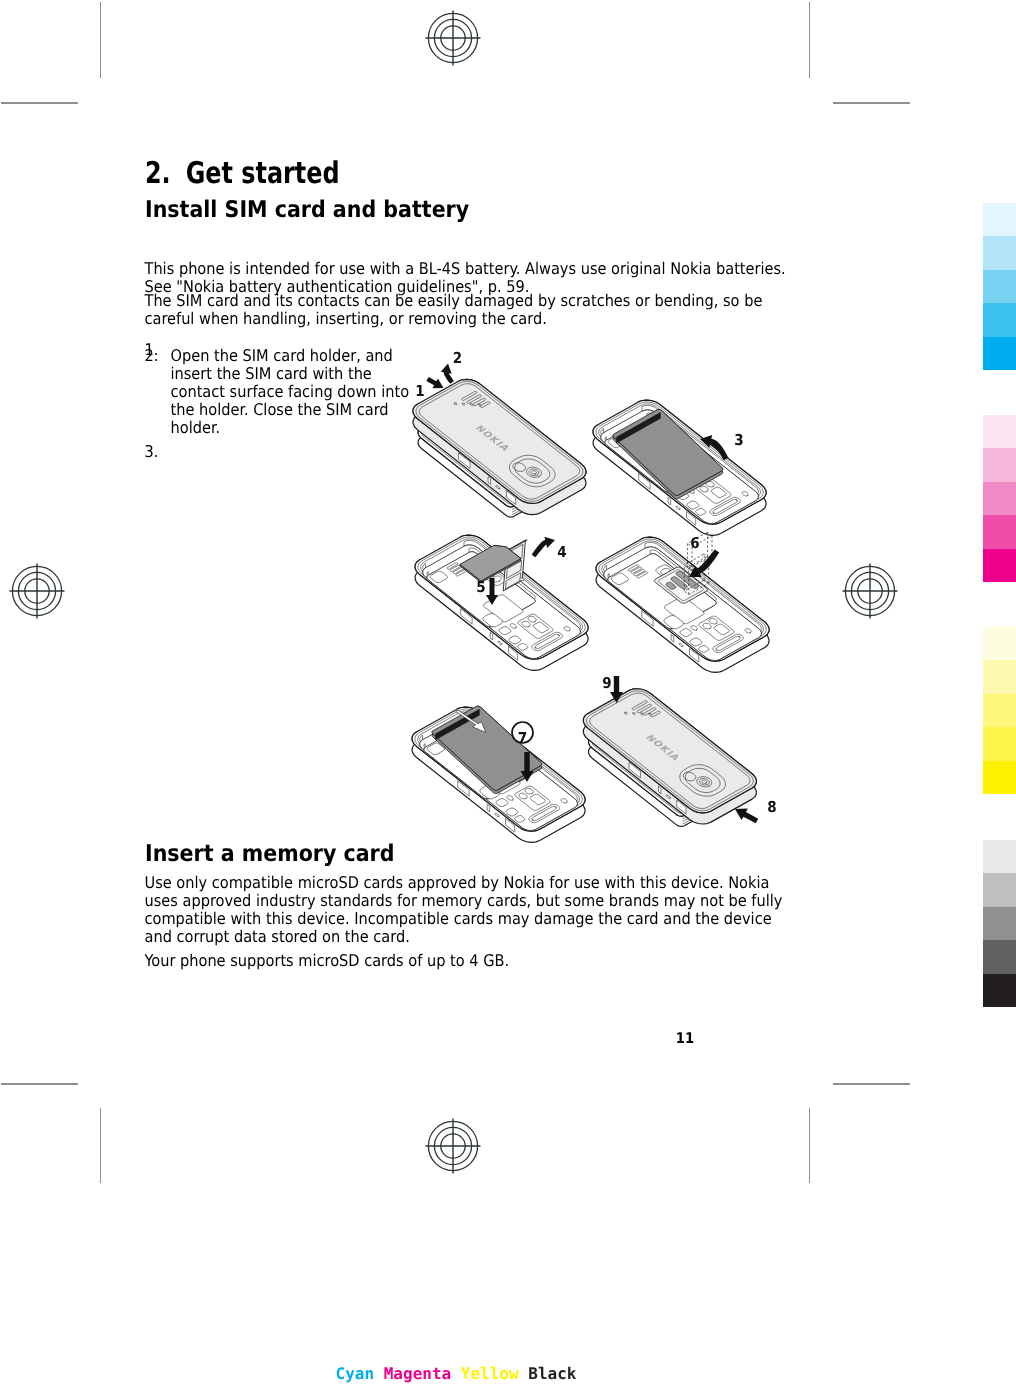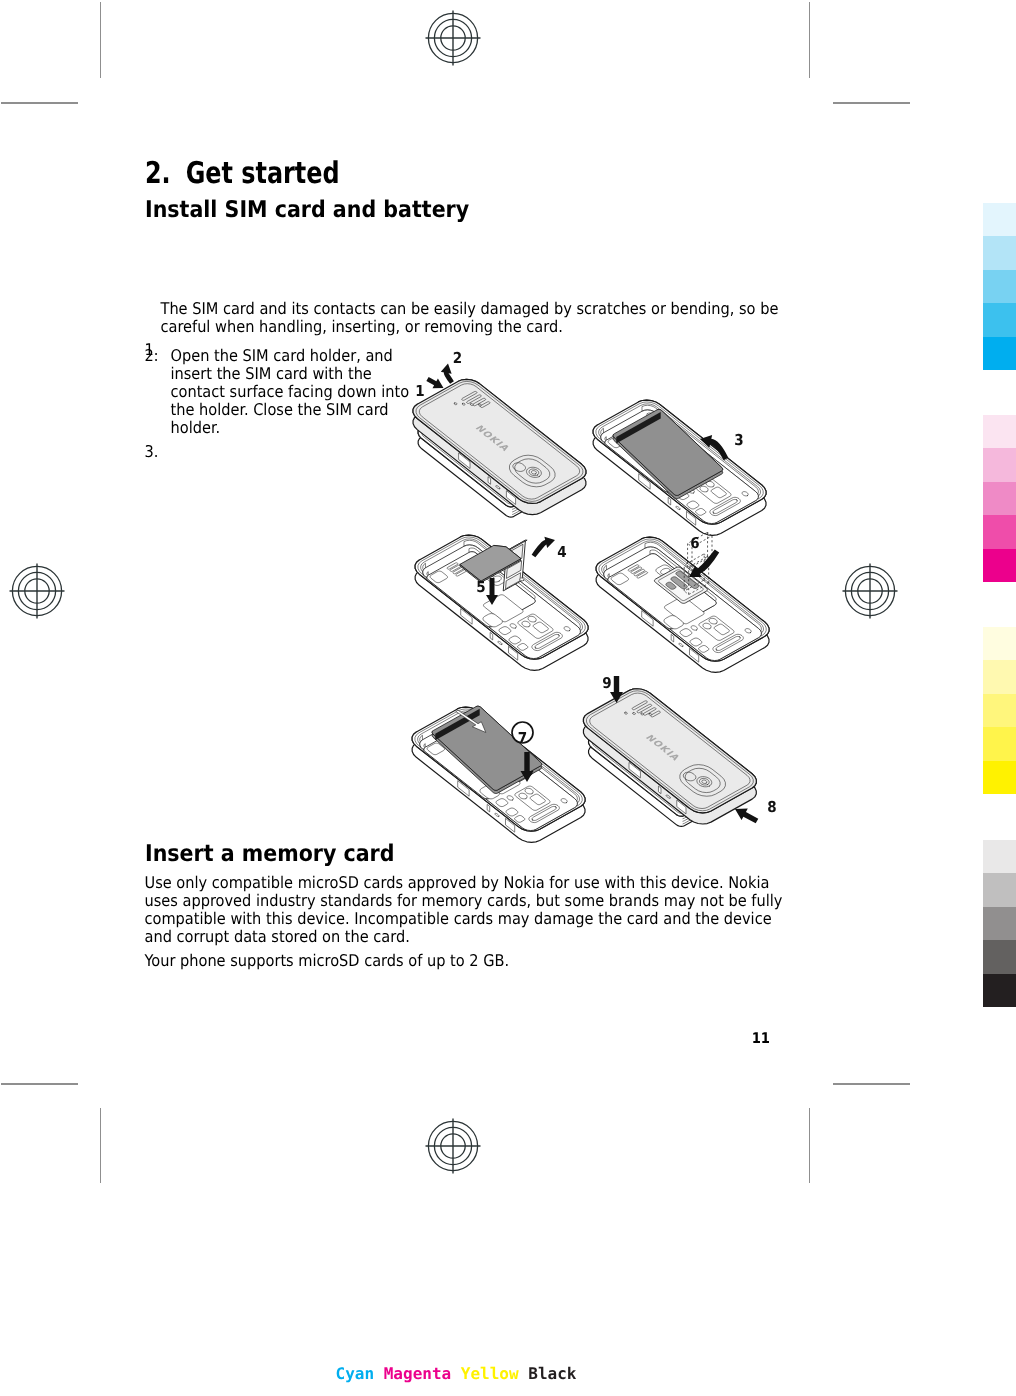--- a/index.html
+++ b/index.html
@@ -15,21 +15,21 @@
 .cmyk{position:absolute;left:0;top:1364px;width:912px;text-align:center;
       font-family:"DejaVu Sans Mono",monospace;font-weight:bold;font-size:16px;white-space:pre;letter-spacing:0;}
 .chapter{position:absolute;left:144.5px;top:158.5px;font-size:30px;font-weight:bold;
          line-height:1;white-space:pre;margin:0;transform:scaleX(0.885);transform-origin:left top;}
 .section-h{position:absolute;left:144.5px;font-size:23px;font-weight:bold;line-height:1;
            white-space:nowrap;margin:0;transform:scaleX(0.995);transform-origin:left top;}
 .body-p{position:absolute;left:144.5px;width:646px;font-size:16.2px;line-height:17.9px;margin:0;}
 .steps{position:absolute;left:144.5px;width:268px;margin:0;padding:0;list-style:none;}
 .step{position:relative;padding-left:26px;font-size:16.2px;line-height:17.9px;margin:0 0 6px 0;}
 .step .num{position:absolute;left:0;top:0;}
-.pagenum{position:absolute;left:600px;top:1030px;width:170px;text-align:right;
+.pagenum{position:absolute;left:600px;top:1030px;width:170px;text-align:center;
          font-size:14.6px;font-weight:bold;}
 svg{display:block;overflow:visible;}
 text{-webkit-font-smoothing:antialiased;}
 .illus-svg text{paint-order:stroke;}
 </style>
 </head>
 <body>
 
 <div class="page">
 <div class="cropmark" style="left:0.5px;top:102.0px;width:77.5px;height:1.6px;"></div>
@@ -115,29 +115,30 @@
 </div>
 <div class="cbar" style="top:840.0px;">
   <div class="sw" style="background:#E9E8E8;"></div>
   <div class="sw" style="background:#C0BFBF;"></div>
   <div class="sw" style="background:#918F8F;"></div>
   <div class="sw" style="background:#636160;"></div>
   <div class="sw" style="background:#231F20;"></div>
 </div>
 <h1 class="chapter"><span>2.</span><span style="display:inline-block;width:17px;"></span><span>Get started</span></h1>
 <h2 class="section-h" style="top:198.5px;">Install SIM card and battery</h2>
-<p class="body-p" style="top:300px;margin-left:16px;">The SIM card and its contacts can be easily damaged by scratches or bending, so be careful when handling, inserting, or removing the card.</p>
+<p class="body-p" style="top:260.3px;">This phone is intended for use with a BL-4S battery. Always use original Nokia batteries. See "Nokia battery authentication guidelines", p. 59.</p>
+<p class="body-p" style="top:292px;">The SIM card and its contacts can be easily damaged by scratches or bending, so be careful when handling, inserting, or removing the card.</p>
 <ol class="steps" style="top:341.3px;">
   <li class="step"><span class="num">1.</span></li>
   <li class="step"><span class="num">2.</span><span>Open the SIM card holder, and insert the SIM card with the contact surface facing down into the holder. Close the SIM card holder.</span></li>
   <li class="step"><span class="num">3.</span></li>
 </ol>
 <h2 class="section-h" style="top:843px;">Insert a memory card</h2>
 <p class="body-p" style="top:874px;">Use only compatible microSD cards approved by Nokia for use with this device. Nokia uses approved industry standards for memory cards, but some brands may not be fully compatible with this device. Incompatible cards may damage the card and the device and corrupt data stored on the card.</p>
-<p class="body-p" style="top:952px;">Your phone supports microSD cards of up to 2 GB.</p>
+<p class="body-p" style="top:952px;">Your phone supports microSD cards of up to 4 GB.</p>
 <div class="pagenum">11</div>
 <svg class="illus-svg" width="430" height="510" viewBox="385 335 430 510" style="position:absolute;left:385px;top:335px;">
       <g transform="translate(468.90,375.30)">
         <path d="M-9.99,30.43L-6.81,29.24L-3.07,28.85L0.86,29.30L4.60,30.55L7.78,32.47L92.23,99.12L93.25,100.18L93.78,101.34L93.78,102.51L93.25,103.55L92.24,104.37L45.03,130.81L43.64,131.34L42.00,131.51L40.28,131.31L38.64,130.76L37.25,129.92L-47.20,63.27L-49.51,60.86L-50.73,58.19L-50.73,55.54L-49.52,53.16L-47.20,51.27L-47.20,61.50L-49.52,63.39L-50.73,65.77L-50.73,68.42L-49.51,71.09L-47.20,73.50L37.25,140.15L38.64,140.99L40.28,141.54L42.00,141.74L43.64,141.57L45.03,141.04L92.24,114.60L93.25,113.78L93.78,112.74L93.78,111.57L93.25,110.41L92.23,109.35L7.78,42.70L4.60,40.78L0.86,39.53L-3.07,39.08L-6.81,39.47L-9.99,40.66Z" fill="#ffffff" stroke="#1b1b1b" stroke-width="1.20" stroke-linejoin="round" stroke-linecap="round"></path>
         <path d="M-9.99,30.43L-6.81,29.24L-3.07,28.85L0.86,29.30L4.60,30.55L7.78,32.47L92.23,99.12L93.25,100.18L93.78,101.34L93.78,102.51L93.25,103.55L92.24,104.37L45.03,130.81L43.64,131.34L42.00,131.51L40.28,131.31L38.64,130.76L37.25,129.92L-47.20,63.27L-49.51,60.86L-50.73,58.19L-50.73,55.54L-49.52,53.16L-47.20,51.27Z" fill="#ffffff" stroke="#1b1b1b" stroke-width="1.20" stroke-linejoin="round" stroke-linecap="round"></path>
         <path d="M-7.77,32.56L-5.39,31.66L-2.58,31.37L0.37,31.71L3.17,32.65L5.56,34.09L88.35,99.43L89.07,100.18L89.45,101.01L89.45,101.84L89.07,102.59L88.35,103.18L43.92,128.06L42.92,128.44L41.75,128.56L40.52,128.42L39.35,128.03L38.36,127.42L-44.42,62.09L-46.16,60.28L-47.07,58.28L-47.07,56.29L-46.16,54.50L-44.43,53.09Z" fill="none" stroke="#1b1b1b" stroke-width="0.55" stroke-linejoin="round" stroke-linecap="round"></path>
         <path d="M-6.10,34.25L-4.31,33.58L-2.21,33.36L0.00,33.61L2.11,34.32L3.89,35.40L85.01,99.42L85.59,100.02L85.89,100.69L85.89,101.35L85.59,101.95L85.01,102.42L43.36,125.75L42.56,126.05L41.63,126.15L40.65,126.03L39.71,125.72L38.92,125.24L-42.20,61.22L-43.50,59.86L-44.19,58.36L-44.19,56.87L-43.50,55.53L-42.20,54.47Z" fill="none" stroke="#1b1b1b" stroke-width="0.55" stroke-linejoin="round" stroke-linecap="round"></path>
         <path d="M-7.77,38.18L-6.97,37.88L-6.04,37.79L-5.06,37.90L-4.12,38.21L-3.33,38.69L6.68,46.59L7.25,47.19L7.56,47.85L7.56,48.52L7.25,49.11L6.68,49.58L-1.10,53.94L-1.89,54.24L-2.83,54.34L-3.81,54.22L-4.75,53.91L-5.54,53.43L-15.54,45.54L-16.12,44.93L-16.43,44.27L-16.43,43.60L-16.12,43.01L-15.54,42.54Z" fill="#ffffff" stroke="#1b1b1b" stroke-width="0.55" stroke-linejoin="round" stroke-linecap="round"></path>
         <path d="M-7.21,40.12L-6.62,39.90L-5.92,39.82L-5.18,39.91L-4.48,40.14L-3.88,40.50L3.90,46.64L4.33,47.09L4.56,47.59L4.56,48.09L4.33,48.54L3.90,48.89L-1.66,52.00L-2.25,52.23L-2.95,52.30L-3.69,52.21L-4.39,51.98L-4.99,51.62L-12.77,45.48L-13.20,45.03L-13.43,44.53L-13.43,44.03L-13.20,43.58L-12.77,43.23Z" fill="#ffffff" stroke="#1b1b1b" stroke-width="0.55" stroke-linejoin="round" stroke-linecap="round"></path>
         <path d="M-9.99,33.04L-6.81,31.84L-3.07,31.45L0.86,31.90L4.60,33.15L7.78,35.08L92.23,101.73L93.25,102.78L93.78,103.95L93.78,105.11L93.25,106.15L92.24,106.98L45.03,133.42L43.64,133.94" fill="none" stroke="#1b1b1b" stroke-width="0.55" stroke-linejoin="round" stroke-linecap="round"></path>

